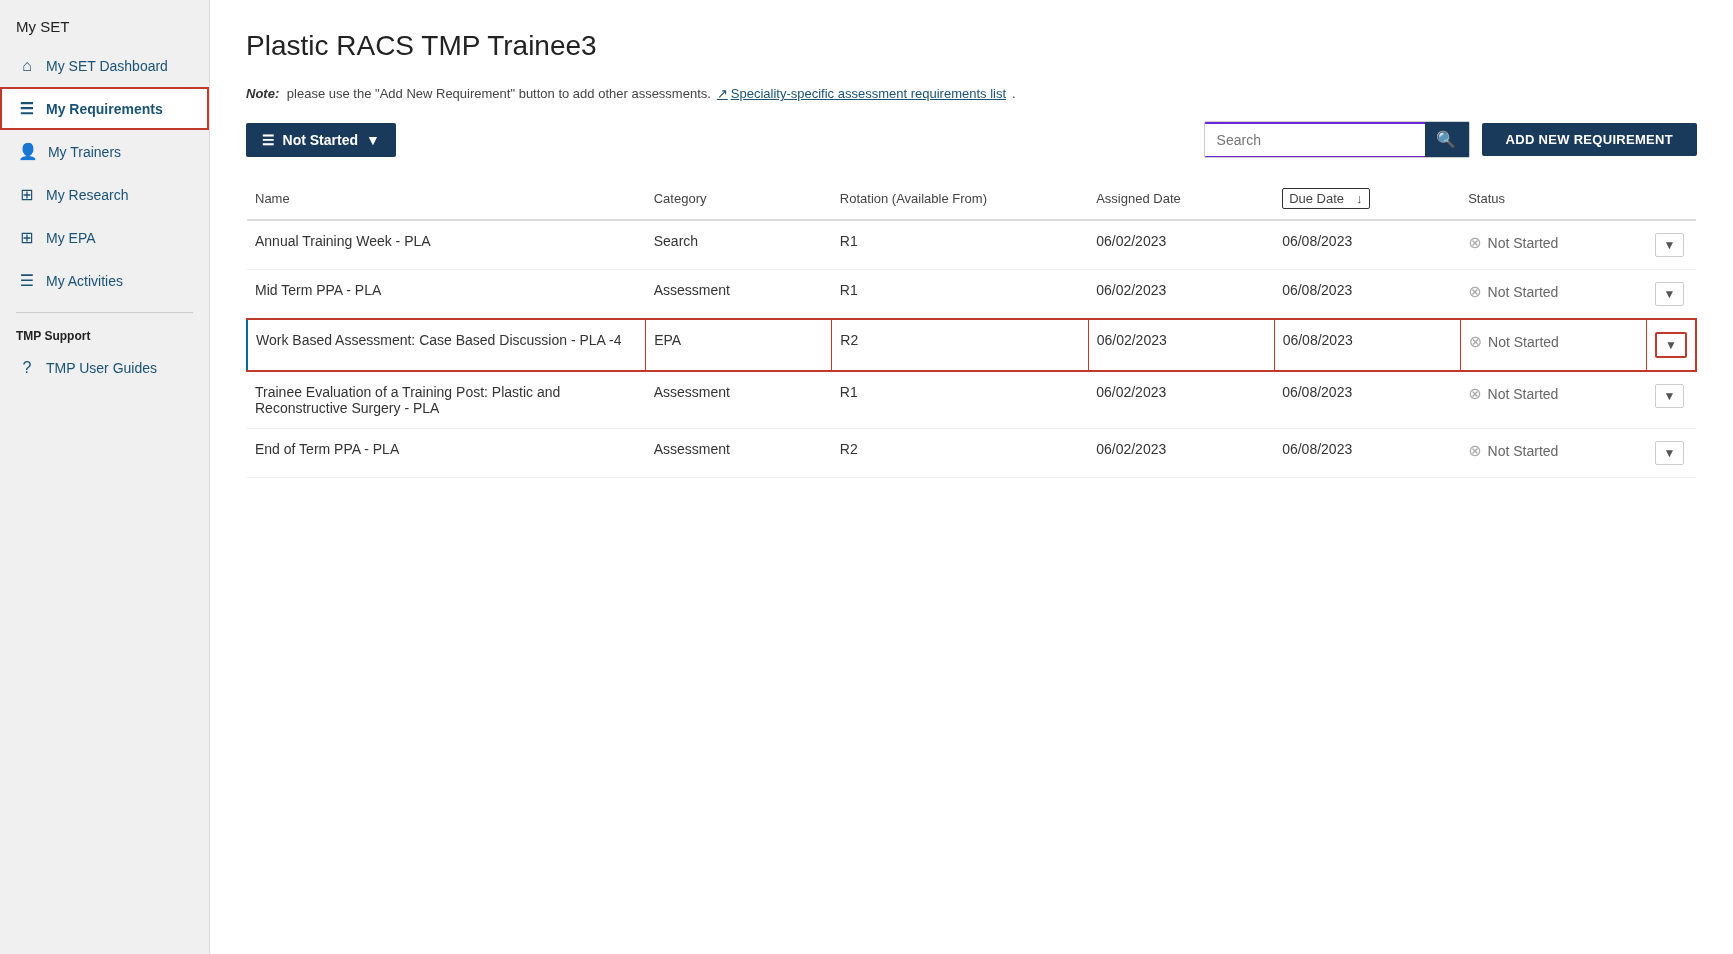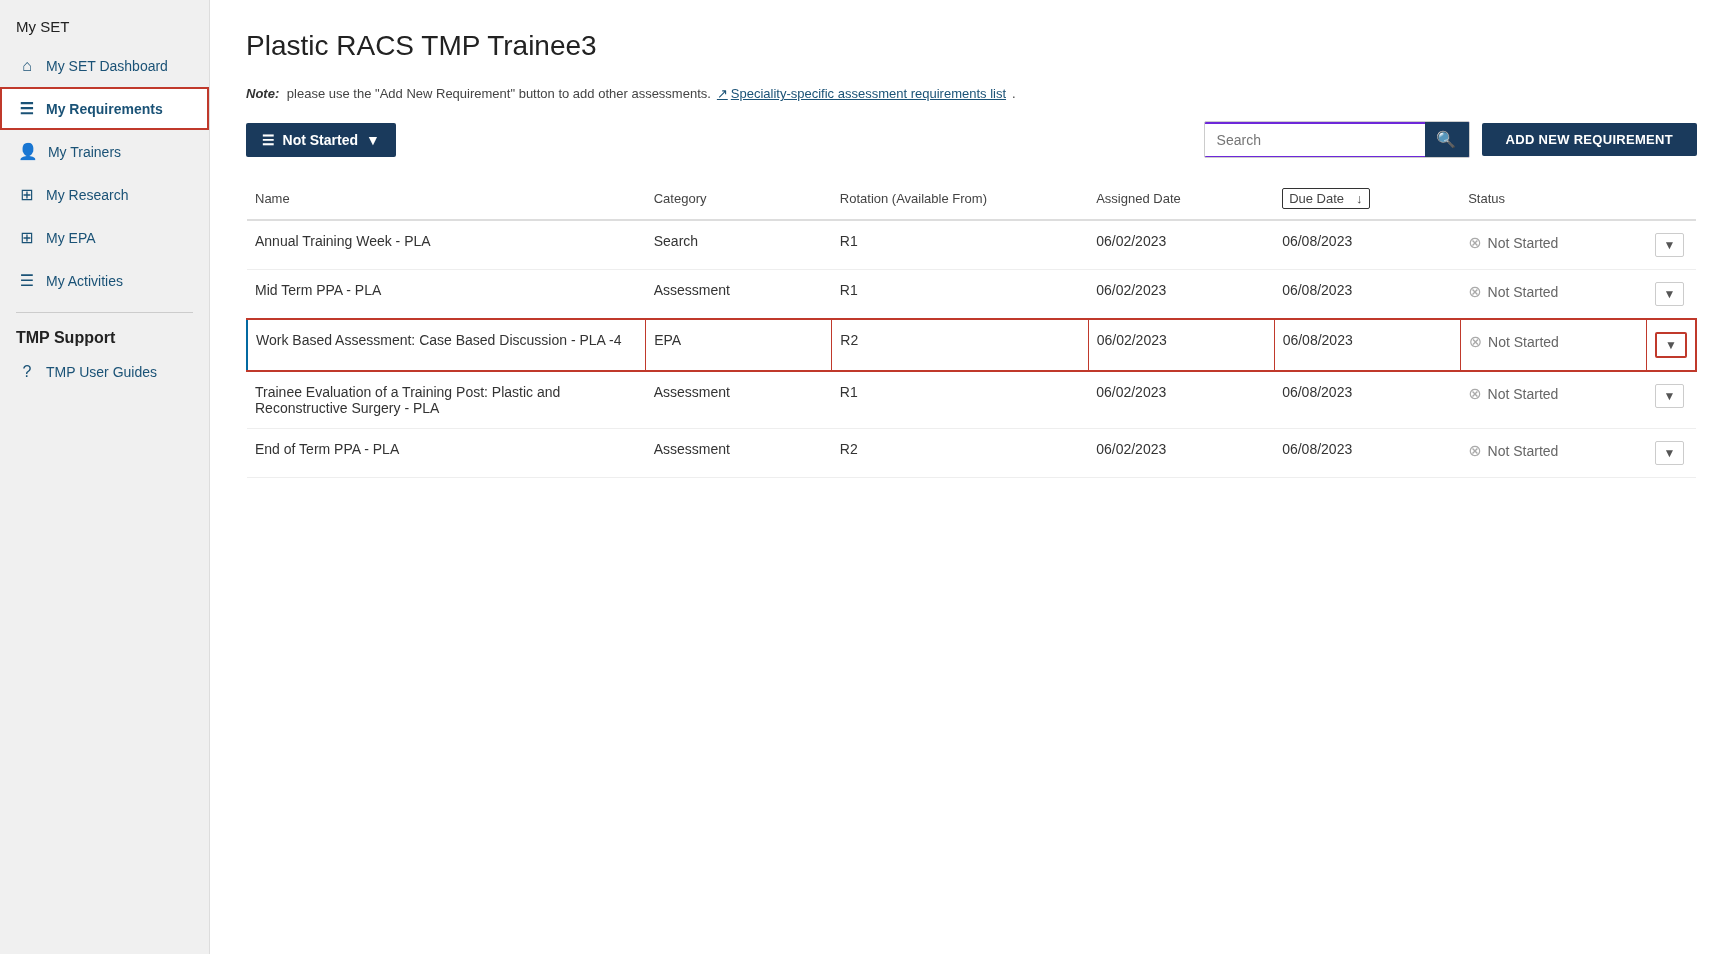--- a/index.html
+++ b/index.html
@@ -41,21 +41,21 @@
       font-size: 16px;
       min-width: 18px;
       text-align: center;
     }
     .sidebar-divider {
       border: none;
       border-top: 1px solid #ccc;
       margin: 10px 16px;
     }
     .sidebar-section-title {
-      font-size: 16px;
+      font-size: 12px;
       font-weight: bold;
       color: #222;
       padding: 6px 16px 4px 16px;
     }
 
     
     .main-content {
       flex: 1;
       background: #fff;
       overflow-y: auto;

